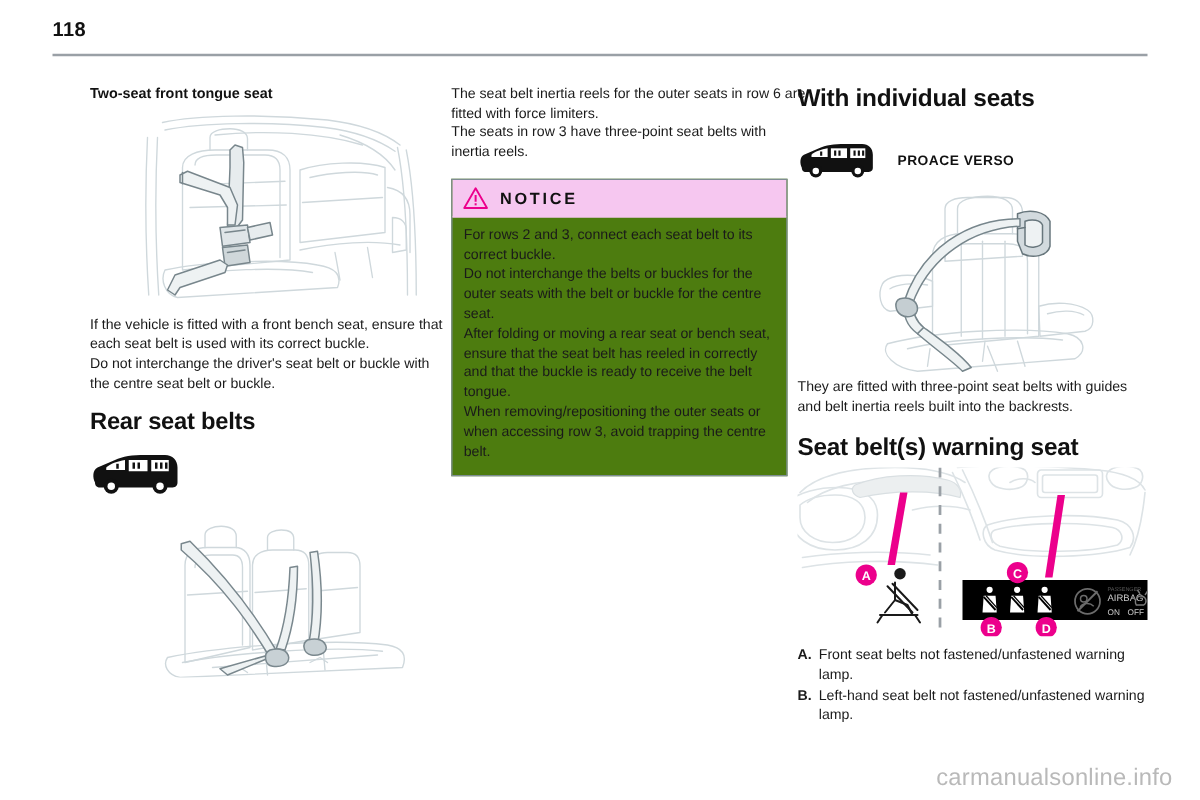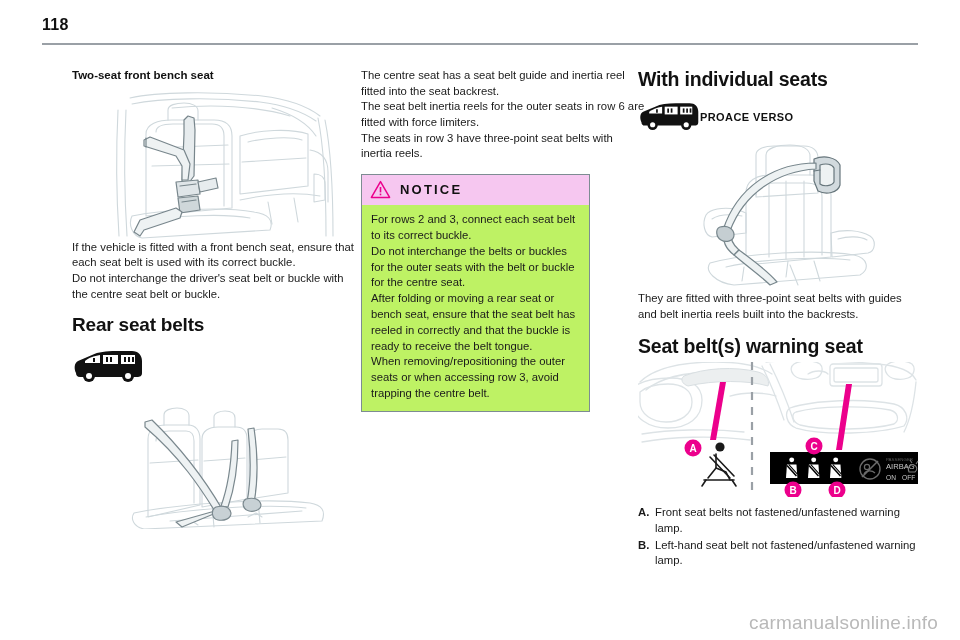--- a/index.html
+++ b/index.html
@@ -62,22 +62,22 @@
   p.body {
     margin: 0;
     font-size: 11.3px;
     line-height: 1.39;
     color: #1a1a1a;
   }
 
   
   .notice {
     border: 1px solid #7d8c92;
-    background: #bef264;
-    width: 229px;
+    background: #4d7c0f;
+    width: 269px;
   }
   .notice-head {
     background: #f6c7f0;
     padding: 5px 8px 5px 8px;
     display: flex;
     align-items: center;
     gap: 9px;
     border-bottom: 1px solid #f6c7f0;
   }
   .notice-title {
@@ -136,21 +136,21 @@
 </head>
 <body>
 
 <div class="page">
 
   <div class="page-number">118</div>
   <div class="header-rule"></div>
 
   <div class="col col-left">
 
-    <h2 class="sec-h">Two-seat front bench seat</h2>
+    <h2 class="sec-h">Two-seat front tongue seat</h2>
 
     <svg class="illo" width="285" height="150" viewBox="0 0 285 150" aria-hidden="true">
       <g fill="none" stroke="#cfd8dc" stroke-width="1.1" stroke-linejoin="round" stroke-linecap="round">
 
         <path d="M58 8 C 85 2 140 1 190 6 C 215 9 235 16 248 26"></path>
         <path d="M60 14 C 90 8 142 7 188 12 C 212 15 231 22 244 31"></path>
         <path d="M46 20 C 44 60 44 100 47 146"></path>
         <path d="M54 20 C 52 60 52 100 55 146"></path>
         <path d="M246 28 C 252 58 254 100 254 146"></path>
         <path d="M253 30 C 259 60 261 100 261 146"></path>
@@ -189,21 +189,21 @@
         <path d="M108 96 L 124 94"></path>
         <path d="M106 108 L 126 106 L 128 120 L 108 123 Z" fill="#cfd7da"></path>
         <path d="M110 112 L 124 110"></path>
 
         <path d="M62 142 L 68 130 L 104 118 L 110 122 L 108 128 L 72 140 L 68 146 Z" fill="#eef2f3"></path>
 
         <path d="M126 92 L 144 88 L 146 98 L 128 102 Z" fill="#e7ecee"></path>
       </g>
     </svg>
 
-    <p class="body" style="margin-top:0">If the vehicle is fitted with a front bench seat, ensure that each seat belt is used with its correct buckle.</p>
+    <p class="body" style="margin-top:13px">If the vehicle is fitted with a front bench seat, ensure that each seat belt is used with its correct buckle.</p>
     <p class="body">Do not interchange the driver's seat belt or buckle with the centre seat belt or buckle.</p>
 
     <h1 class="big-h" style="margin-top:12px">Rear seat belts</h1>
 
     <svg class="veh-icon" style="margin:14px 0 0 0" width="72" height="32" viewBox="0 0 72 32" aria-hidden="true">
       <path fill="#111111" d="M4 22 C 2 18 2 12 6 10 L 20 4 C 26 1 34 0 44 0 L 60 0 C 66 0 70 4 70 10 L 70 22 C 70 25 68 26 65 26 L 8 26 C 5 26 4 24 4 22 Z"></path>
       <path fill="#ffffff" d="M13 10 C 16 7 22 5 28 4 L 28 12 L 13 12 Z"></path>
       <rect fill="#ffffff" x="31" y="4" width="15" height="9"></rect>
       <rect fill="#ffffff" x="49" y="4" width="14" height="9"></rect>
       <g fill="#111111">
@@ -257,21 +257,20 @@
         <path d="M176 40 L 182 39 C 186 66 186 92 182 114 L 175 113 C 179 92 179 66 176 40 Z"></path>
 
         <path d="M144 118 C 152 116 158 118 159 124 C 159 130 152 132 146 131 C 140 130 138 121 144 118 Z" fill="#c8d1d5"></path>
         <path d="M174 110 C 182 108 188 110 189 116 C 189 121 182 123 177 122 C 171 121 169 113 174 110 Z" fill="#c8d1d5"></path>
       </g>
     </svg>
 
   </div>
 
   <div class="col col-mid">
-    <p class="body">The centre seat has a seat belt guide and inertia reel fitted into the seat backrest.</p>
     <p class="body">The seat belt inertia reels for the outer seats in row 6 are fitted with force limiters.</p>
     <p class="body">The seats in row 3 have three-point seat belts with inertia reels.</p>
 
     <div class="notice" style="margin-top:12px">
       <div class="notice-head">
         <svg width="21" height="19" viewBox="0 0 21 19" aria-hidden="true">
           <path d="M10.5 1.6 L19.6 17.4 L1.4 17.4 Z" fill="none" stroke="#ec008c" stroke-width="1.5" stroke-linejoin="round"></path>
           <rect x="9.7" y="7" width="1.6" height="5.4" fill="#ec008c"></rect>
           <rect x="9.7" y="13.6" width="1.6" height="1.7" fill="#ec008c"></rect>
         </svg>
@@ -283,21 +282,21 @@
         <p>After folding or moving a rear seat or bench seat, ensure that the seat belt has reeled in correctly and that the buckle is ready to receive the belt tongue.</p>
         <p>When removing/repositioning the outer seats or when accessing row 3, avoid trapping the centre belt.</p>
       </div>
     </div>
   </div>
 
   <div class="col col-right">
 
     <h1 class="big-h" style="font-size:19.5px">With individual seats</h1>
 
-    <div style="display:flex; align-items:center; margin-top:12px;">
+    <div style="display:flex; align-items:center; gap:18px; margin-top:24px;">
       <svg class="veh-icon" width="62" height="28" viewBox="0 0 72 32" aria-hidden="true">
         <path fill="#111111" d="M4 22 C 2 18 2 12 6 10 L 20 4 C 26 1 34 0 44 0 L 60 0 C 66 0 70 4 70 10 L 70 22 C 70 25 68 26 65 26 L 8 26 C 5 26 4 24 4 22 Z"></path>
         <path fill="#ffffff" d="M13 10 C 16 7 22 5 28 4 L 28 12 L 13 12 Z"></path>
         <rect fill="#ffffff" x="31" y="4" width="15" height="9"></rect>
         <rect fill="#ffffff" x="49" y="4" width="14" height="9"></rect>
         <g fill="#111111">
           <path d="M34 6 l2 0 l0 5 l-2 0 z"></path>
             <path d="M38 6 l2 0 l0 5 l-2 0 z"></path>
           <path d="M52 6 l2 0 l0 5 l-2 0 z"></path>
             <path d="M56 6 l2 0 l0 5 l-2 0 z"></path>

